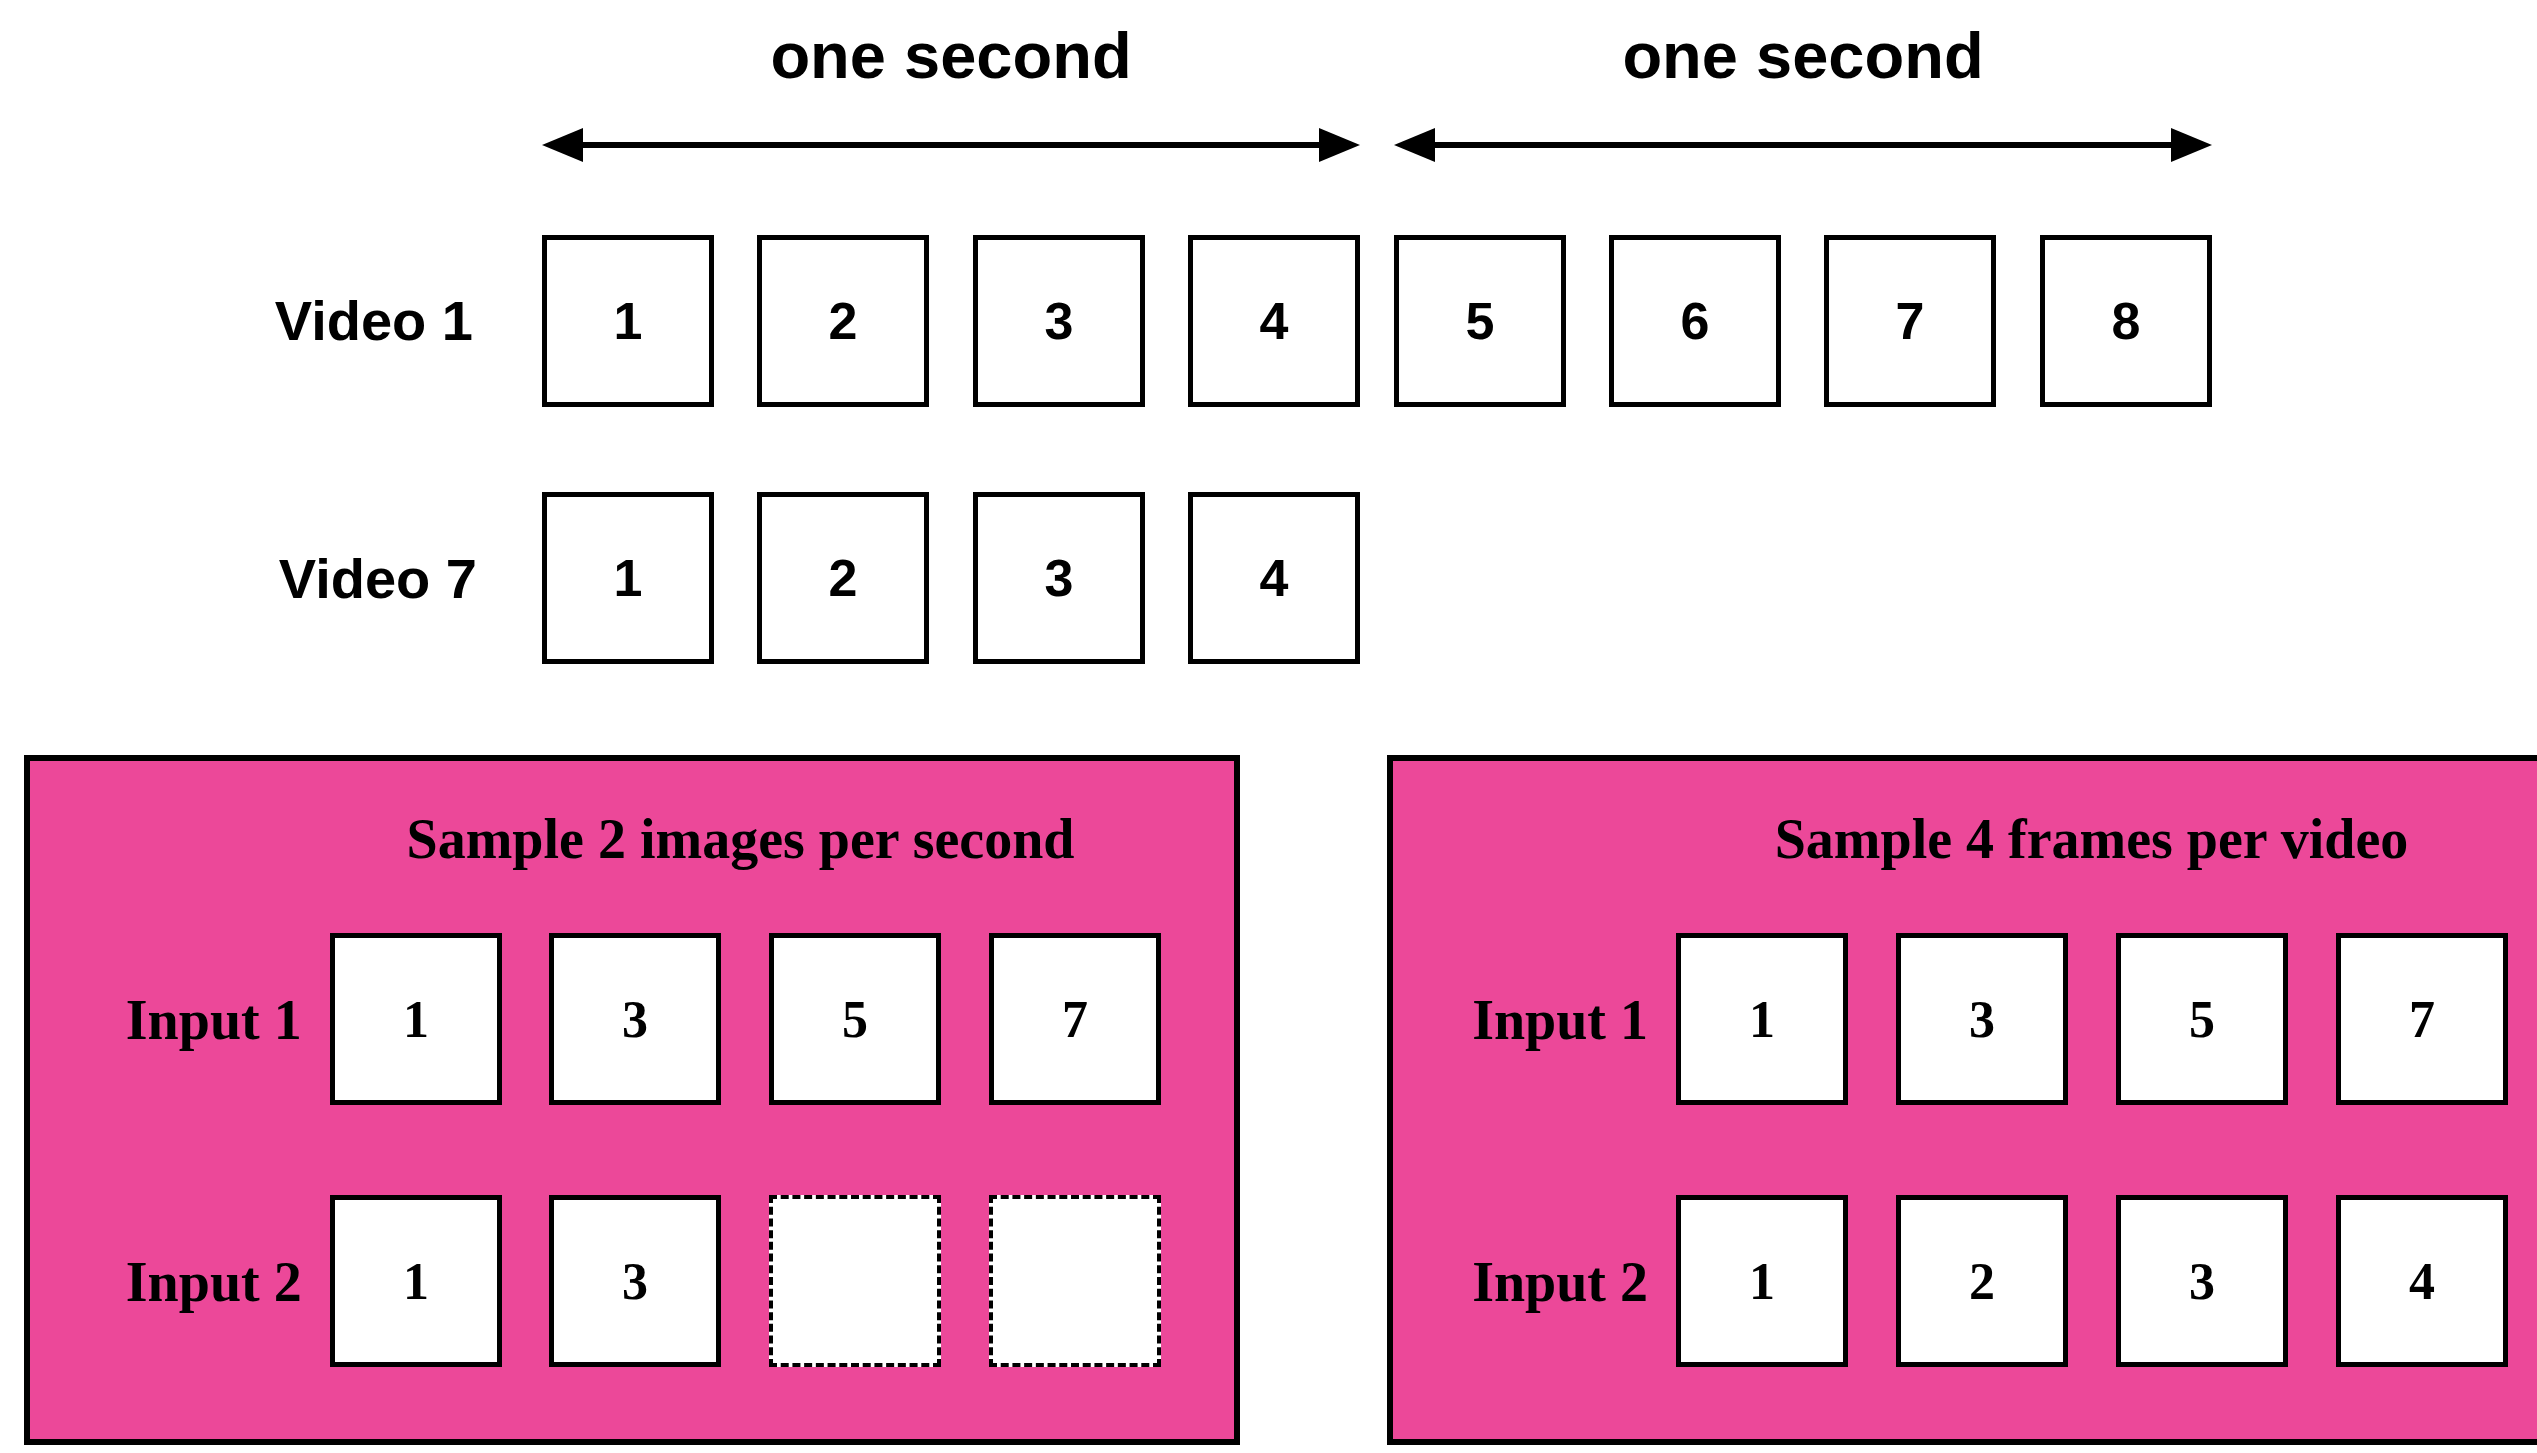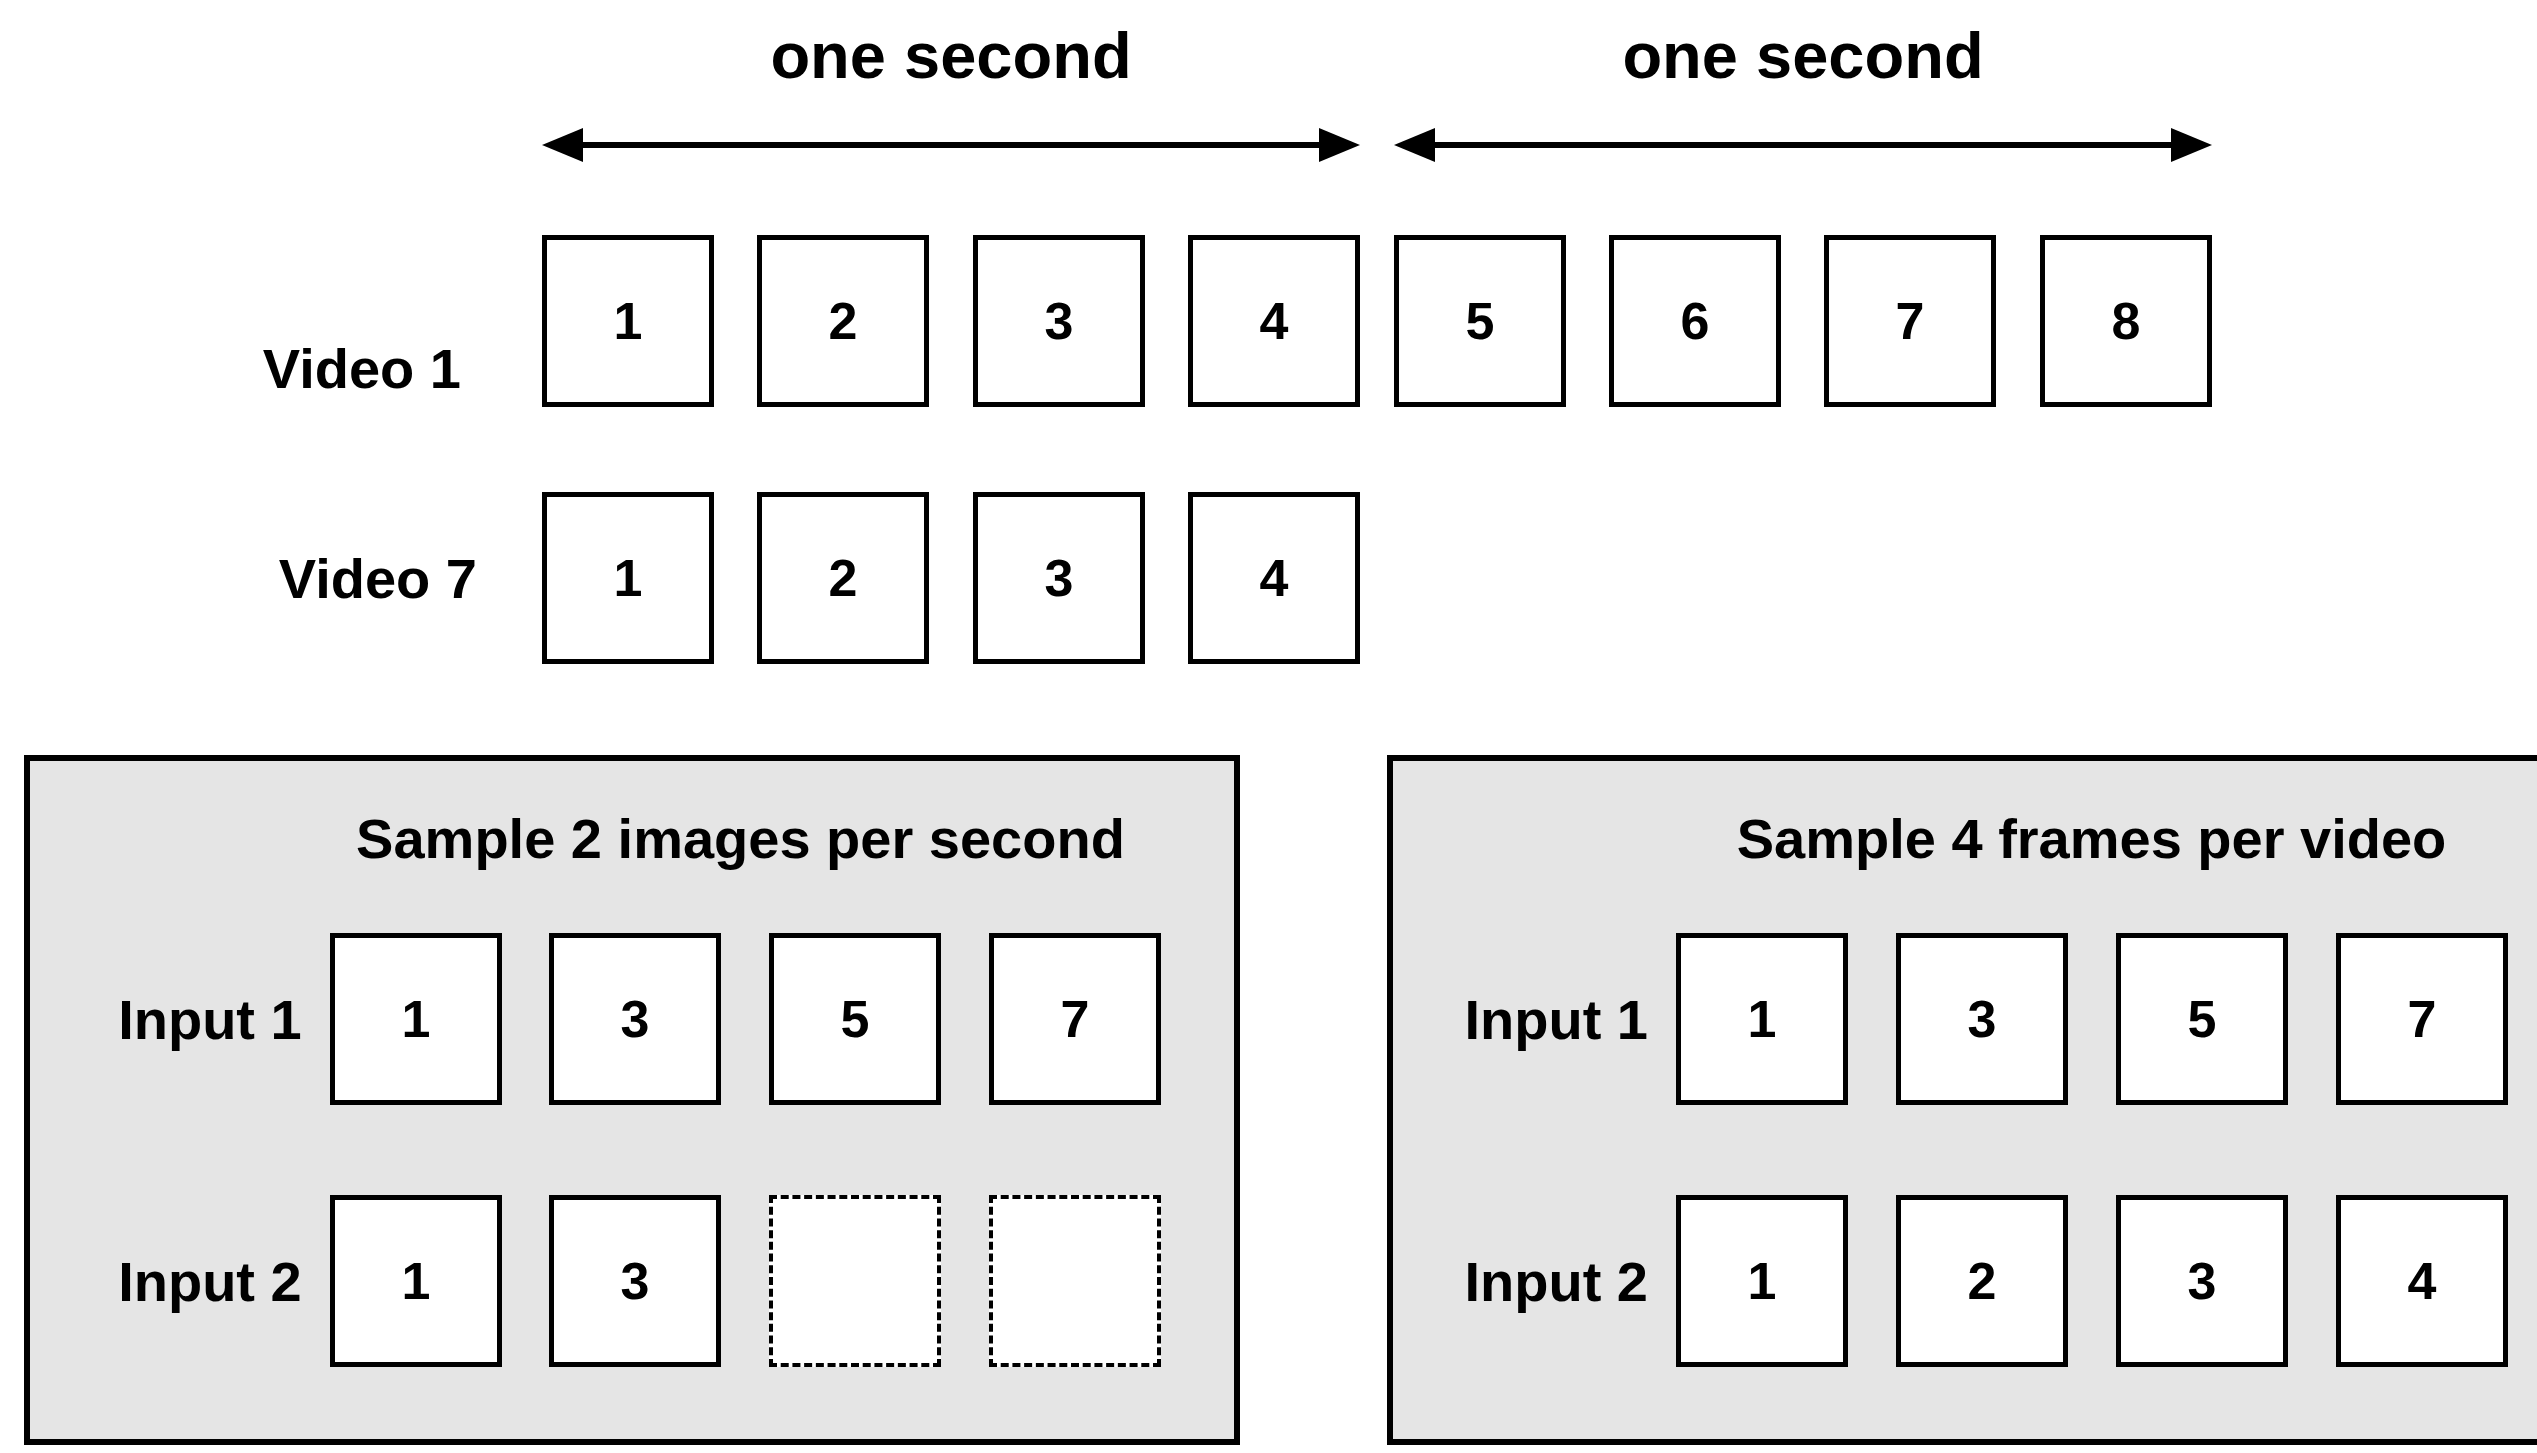--- a/index.html
+++ b/index.html
@@ -28,21 +28,22 @@
     font-size:52px;
     display:flex;align-items:center;justify-content:center;
   }
   .frame.dashed{
     border:4.7px dashed #000;
   }
 
   .panel{
     border:6.6px solid #000;
     box-sizing:border-box;
-    background:#e5e5e5;
+    background:#ec4899;
+    font-family:Liberation Serif, serif;
   }
 
   .arrow{height:34px;}
   .arrow .shaft{
     position:absolute;left:28px;right:28px;top:14px;height:5.6px;background:#000;
   }
   .arrow .head-l{
     position:absolute;left:0;top:0;width:0;height:0;
     border-top:17px solid transparent;border-bottom:17px solid transparent;
     border-right:41px solid #000;
@@ -65,21 +66,21 @@
     <span class="head-l"></span>
     <span class="shaft"></span>
     <span class="head-r"></span>
   </div>
   <div class="abs arrow" style="left:1394px;top:128px;width:818px;">
     <span class="head-l"></span>
     <span class="shaft"></span>
     <span class="head-r"></span>
   </div>
 
-  <div class="abs righttext rowlabel" style="left:218px;top:288px;width:243px;height:66px;margin-top:48px;">Video 1</div>
+  <div class="abs righttext rowlabel" style="left:230px;top:288px;width:243px;height:66px;">Video 1</div>
   <div class="abs frame" style="left:542px;top:235px;">1</div>
   <div class="abs frame" style="left:757px;top:235px;">2</div>
   <div class="abs frame" style="left:973px;top:235px;">3</div>
   <div class="abs frame" style="left:1188px;top:235px;">4</div>
   <div class="abs frame" style="left:1394px;top:235px;">5</div>
   <div class="abs frame" style="left:1609px;top:235px;">6</div>
   <div class="abs frame" style="left:1824px;top:235px;">7</div>
   <div class="abs frame" style="left:2040px;top:235px;">8</div>
 
   <div class="abs righttext rowlabel" style="left:234px;top:546px;width:243px;height:66px;">Video 7</div>

